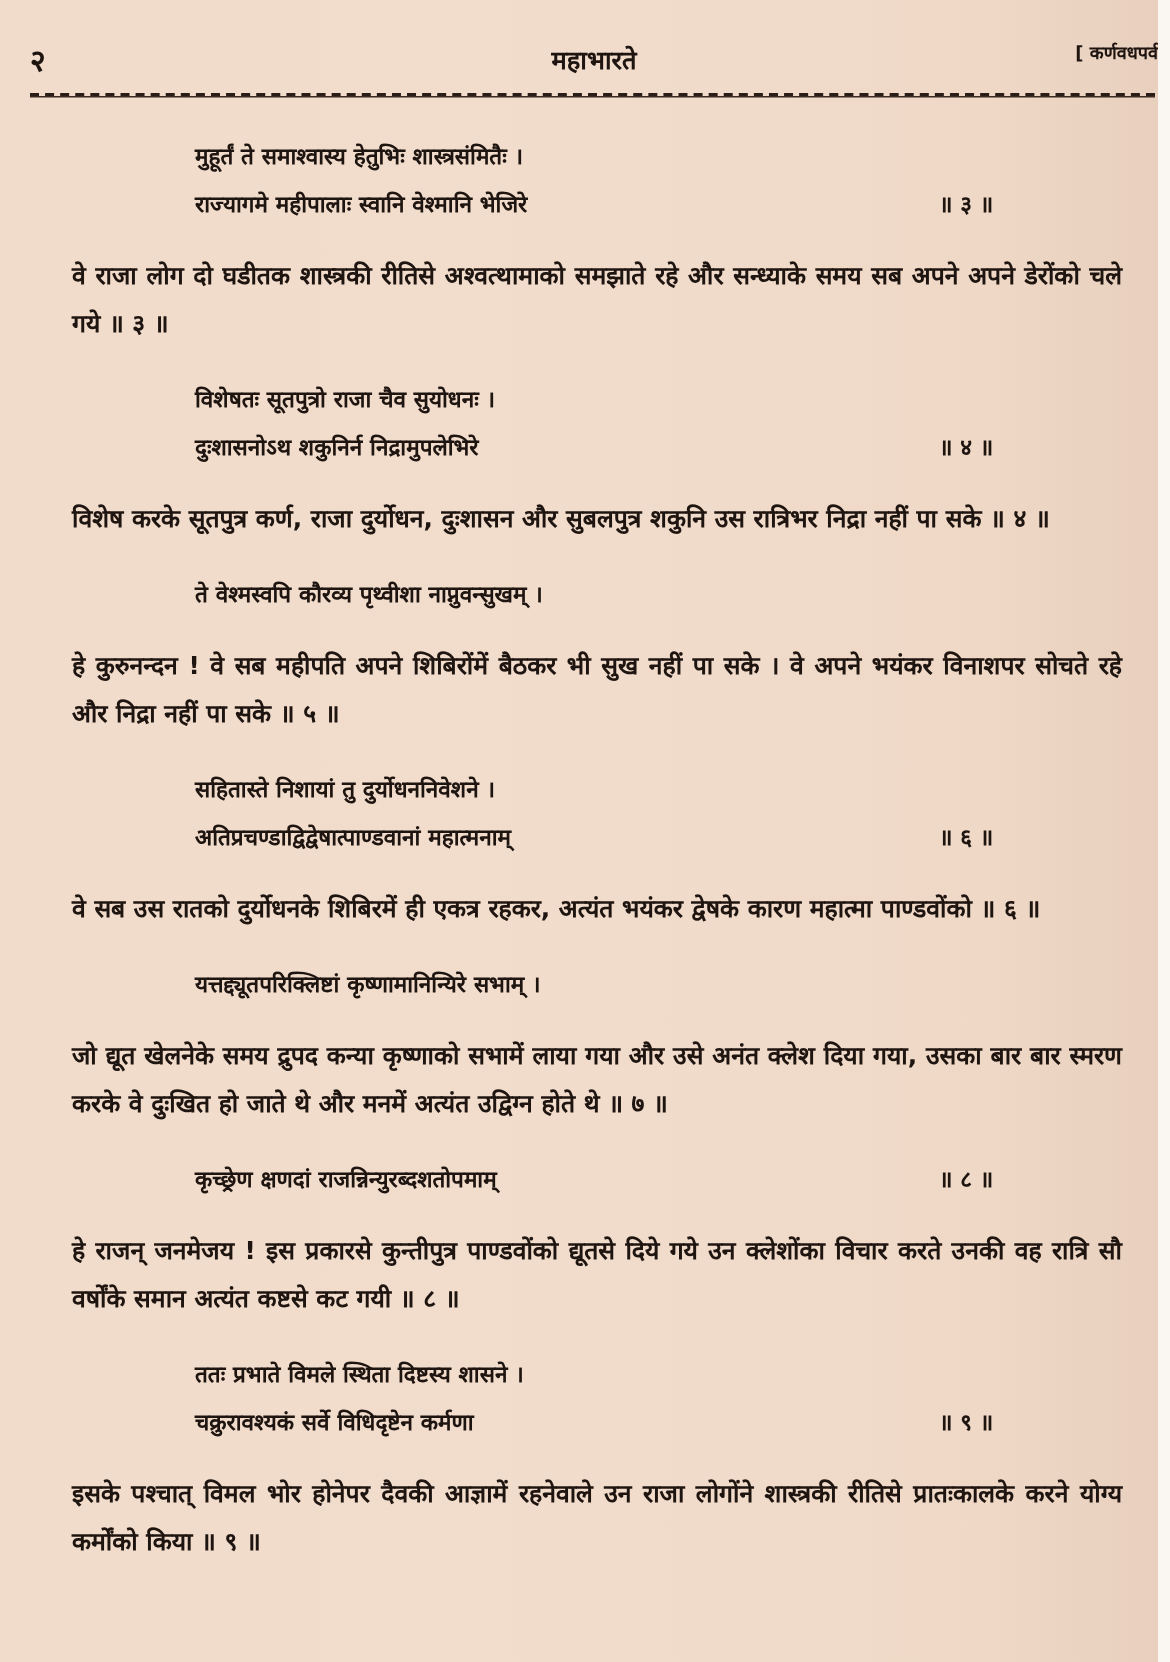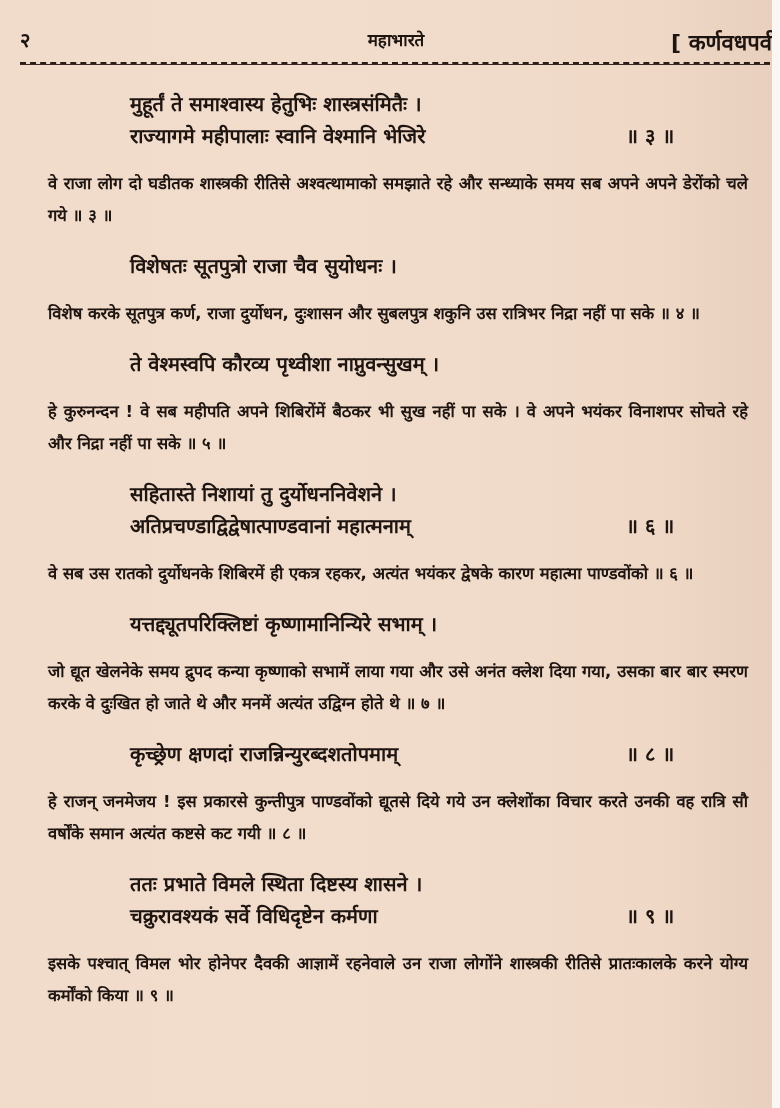--- a/index.html
+++ b/index.html
@@ -38,21 +38,21 @@
       position: absolute; left: 0; top: 4px;
       font-size: 20px; font-weight: bold;
     }
     .running-title {
       position: absolute; left: 0; right: 0; top: 6px;
       text-align: center;
       font-size: 17px; font-weight: bold;
     }
     .section-title {
       position: absolute; right: 0; top: 4px;
-      font-size: 22px; font-weight: bold;
+      font-size: 12px; font-weight: bold;
     }
     .rule {
       position: absolute;
       left: 20px; top: 62px;
       width: 750px; height: 0;
       border-top: 2px dashed #2a1d18;
     }
     .rule2 {
       position: absolute;
       left: 20px; top: 64px;
@@ -61,21 +61,21 @@
     }
     .content {
       position: absolute;
       left: 48px; top: 88px;
       width: 700px;
     }
     .block { margin-bottom: 18px; }
     .verse-line {
       display: flex;
       padding-left: 82px;
-      font-size: 20px;
+      font-size: 15px;
       font-weight: bold;
       line-height: 32px;
       height: 32px;
     }
     .verse-line .text { width: 480px; white-space: nowrap; }
     .verse-line .num { margin-left: 16px; }
     .trans {
       font-size: 16.5px;
       font-weight: bold;
       line-height: 32px;
@@ -102,20 +102,24 @@
         </div>
       <div class="verse-line">
           <span class="text">राज्यागमे महीपालाः स्वानि वेश्मानि भेजिरे</span>
           <span class="num">॥ ३ ॥</span>
         </div>
       <div class="trans">वे राजा लोग दो घडीतक शास्त्रकी रीतिसे अश्वत्थामाको समझाते रहे और सन्ध्याके समय सब अपने अपने डेरोंको चले गये ॥ ३ ॥</div>
     </div>
     <div class="block">
       <div class="verse-line">
           <span class="text">विशेषतः सूतपुत्रो राजा चैव सुयोधनः ।</span>
+        </div>
+      <div class="verse-line">
+          <span class="text">दुःशासनोऽथ शकुनिर्न निद्रामुपलेभिरे</span>
+          <span class="num">॥ ४ ॥</span>
         </div>
       <div class="trans">विशेष करके सूतपुत्र कर्ण, राजा दुर्योधन, दुःशासन और सुबलपुत्र शकुनि उस रात्रिभर निद्रा नहीं पा सके ॥ ४ ॥</div>
     </div>
     <div class="block">
       <div class="verse-line">
           <span class="text">ते वेश्मस्वपि कौरव्य पृथ्वीशा नाप्नुवन्सुखम् ।</span>
         </div>
       <div class="trans">हे कुरुनन्दन ! वे सब महीपति अपने शिबिरोंमें बैठकर भी सुख नहीं पा सके । वे अपने भयंकर विनाशपर सोचते रहे और निद्रा नहीं पा सके ॥ ५ ॥</div>
     </div>
     <div class="block">

